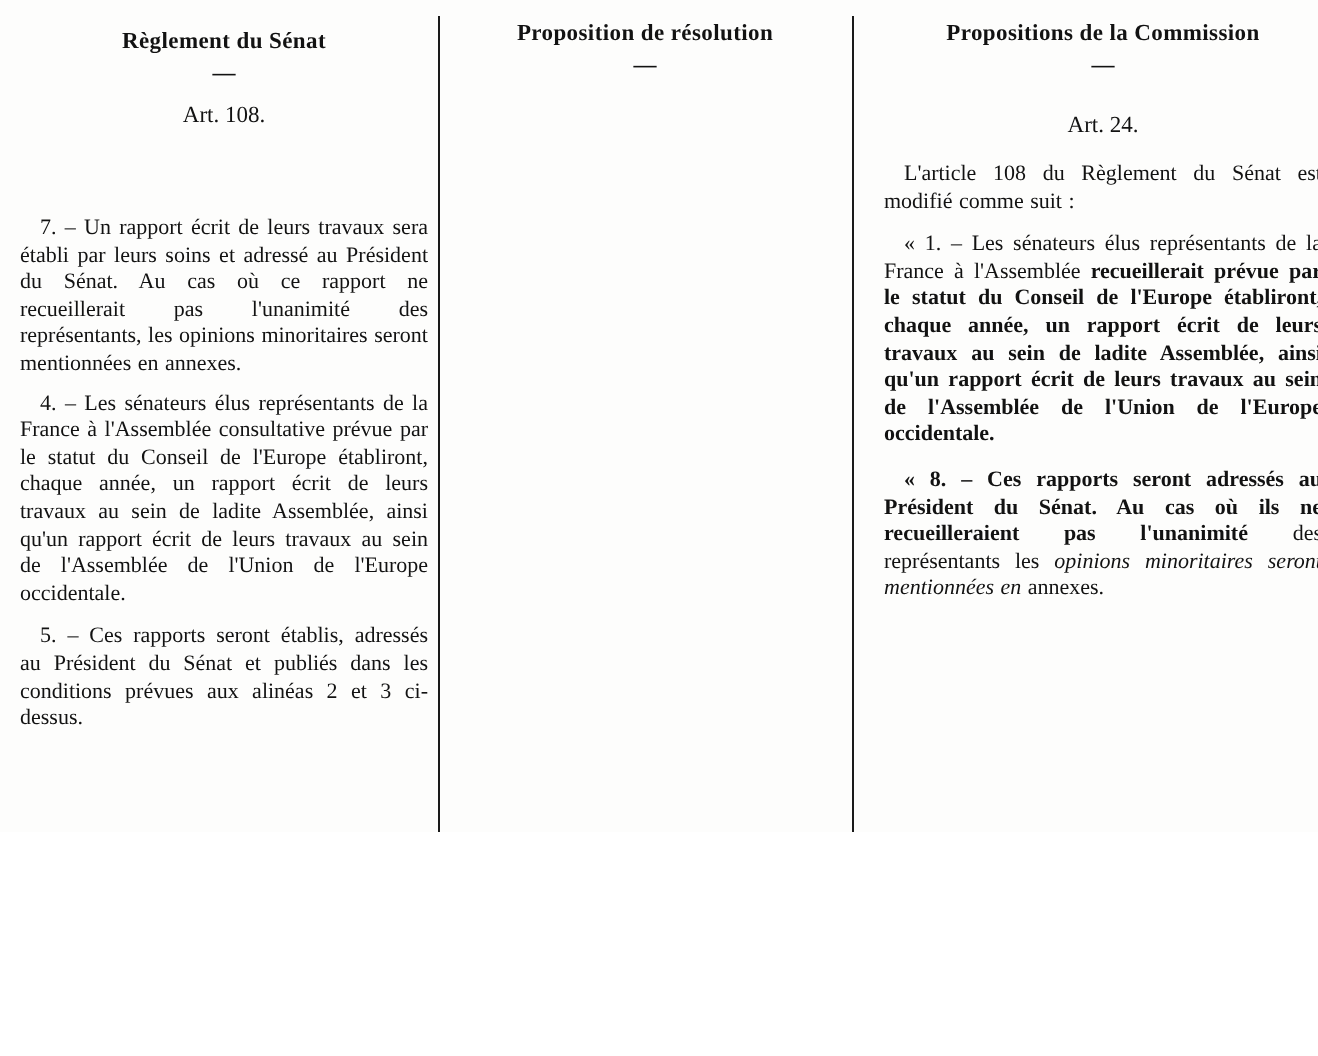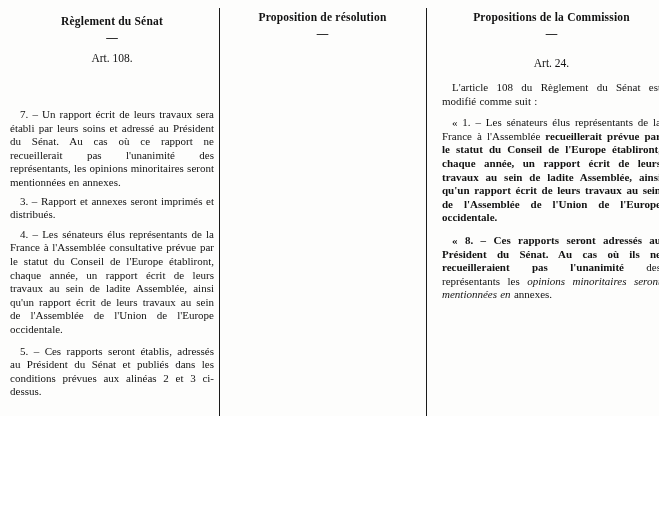--- a/index.html
+++ b/index.html
@@ -73,21 +73,20 @@
 </head>
 <body>
 
 <div class="page">
 
   <div class="col col-reglement">
     <div class="col-header">Règlement du Sénat</div>
     <div class="header-rule">—</div>
     <div class="art">Art. 108.</div>
     <p class="para p2">7. – Un rapport écrit de leurs travaux sera établi par leurs soins et adressé au Président du Sénat. Au cas où ce rapport ne recueillerait pas l'unanimité des représentants, les opinions minoritaires seront mentionnées en annexes.</p>
-    <p class="para p3">3. – Rapport et annexes seront imprimés et distribués.</p>
     <p class="para p4">4. – Les sénateurs élus représentants de la France à l'Assemblée consultative prévue par le statut du Conseil de l'Europe établiront, chaque année, un rapport écrit de leurs travaux au sein de ladite Assemblée, ainsi qu'un rapport écrit de leurs travaux au sein de l'Assemblée de l'Union de l'Europe occidentale.</p>
     <p class="para p5">5. – Ces rapports seront établis, adressés au Président du Sénat et publiés dans les conditions prévues aux alinéas 2 et 3 ci-dessus.</p>
   </div>
 
   <div class="divider divider-1"></div>
 
   <div class="col col-resolution">
     <div class="col-header">Proposition de résolution</div>
     <div class="header-rule">—</div>
   </div>

